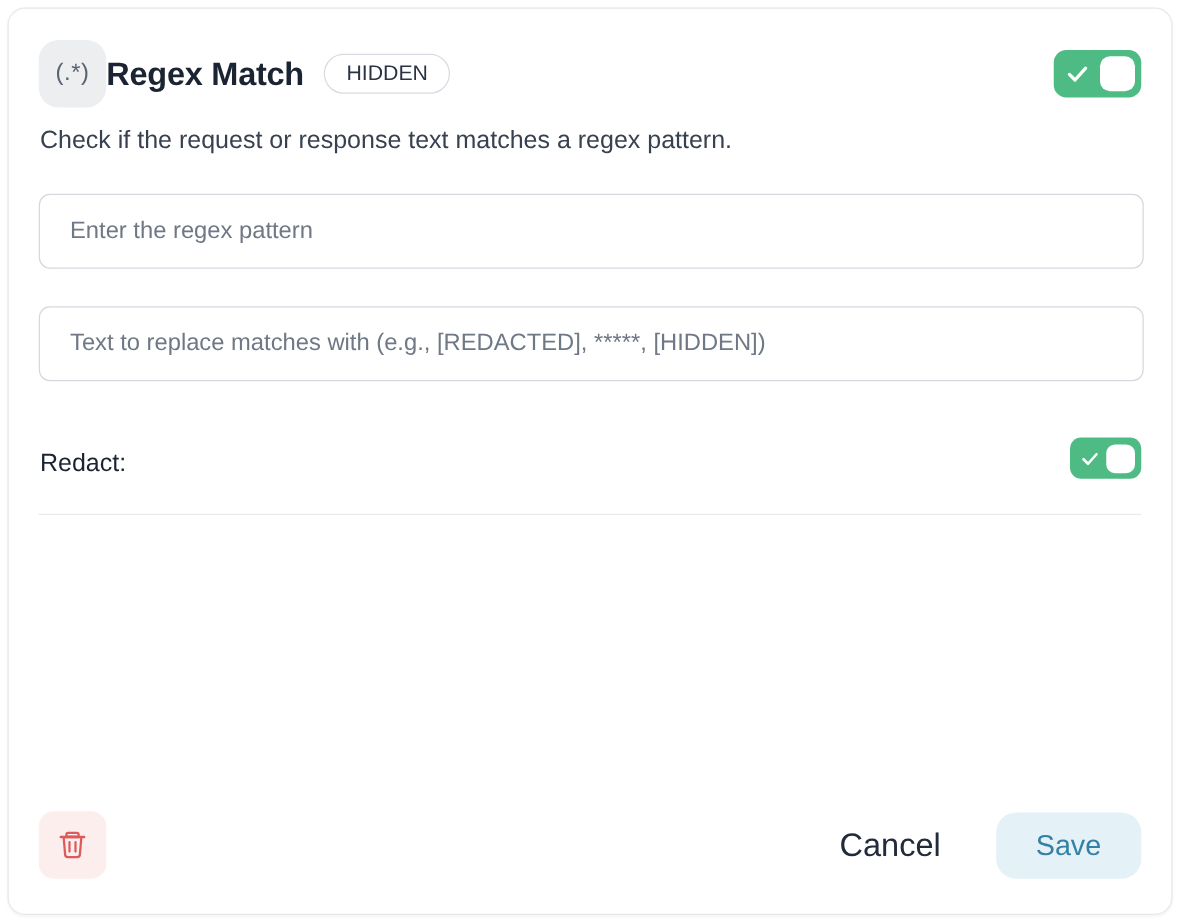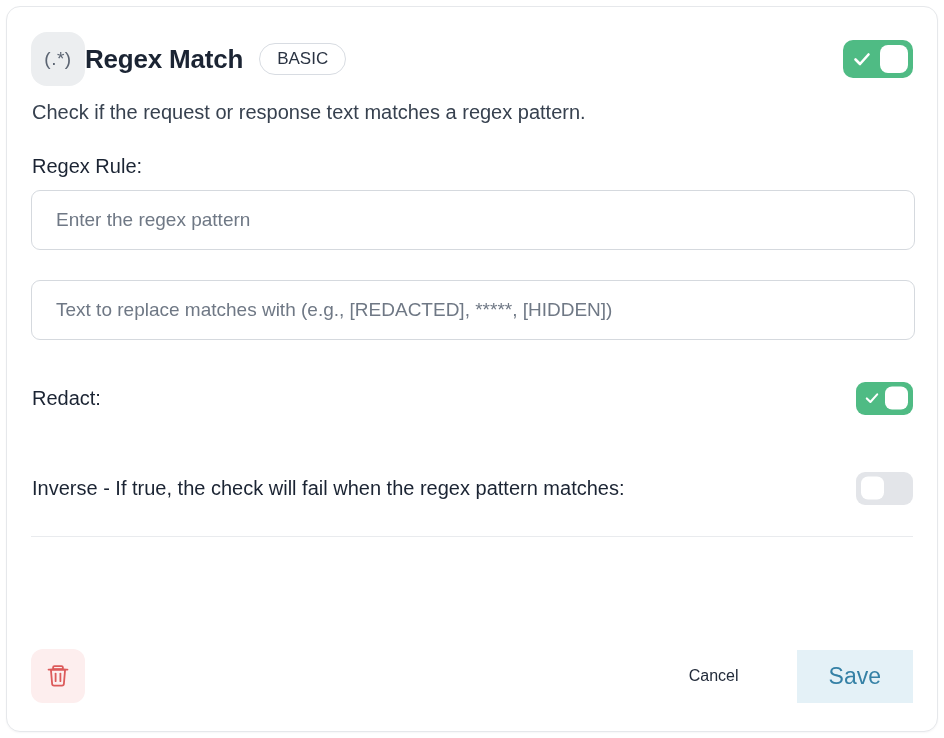--- a/index.html
+++ b/index.html
@@ -140,21 +140,21 @@
     font-size: 19px;
     color: #1b2433;
     padding: 0 24px;
     outline: none;
   }
   .text-input::placeholder { color: #6f7885; opacity: 1; }
 
   
   .switch-row {
     display: flex;
-    align-items: center;
+    align-items: flex-end;
     margin-top: 38px;
     min-height: 40px;
   }
   .switch-row.tight { margin-top: 50px; }
   .switch-label {
     font-size: 20px;
     color: #1b2433;
     margin-left: 1px;
   }
   .switch-spacer { flex: 1 1 auto; }
@@ -182,88 +182,80 @@
     align-items: center;
     justify-content: center;
     padding: 0;
     cursor: pointer;
   }
   .footer-spacer { flex: 1 1 auto; }
   .cancel-btn {
     background: none;
     border: none;
     font-family: "Liberation Sans", sans-serif;
-    font-size: 16px;
+    font-size: 26px;
     color: #222b3a;
     padding: 10px 14px;
     cursor: pointer;
   }
   .save-btn {
-    margin-left: 44px;
+    margin-left: 30px;
     background: #e4f1f7;
     border: none;
-    border-radius: 0;
+    border-radius: 16px;
     font-family: "Liberation Sans", sans-serif;
     font-size: 23px;
     color: #3581a6;
     padding: 13px 32px;
     cursor: pointer;
   }
 </style>
 </head>
 <body>
 
 <div class="card">
 
   <div class="card-body">
 
     <div class="header">
       <div class="type-badge">
         <span>(.*)</span>
       </div>
       <div class="title">Regex Match</div>
-      <div class="pill">BASIC</div>
+      <div class="pill">HIDDEN</div>
       <div class="header-spacer"></div>
       <div class="toggle lg">
         <svg class="check" viewBox="0 0 20 20">
           <path d="M3.5 10.5 L8 15 L16.5 5.5" fill="none" stroke="#ffffff" stroke-width="2.6" stroke-linecap="round" stroke-linejoin="round"></path>
         </svg>
         <span class="knob"></span>
       </div>
     </div>
 
     <div class="description">Check if the request or response text matches a regex pattern.</div>
 
     <div class="field">
-      <div class="field-label">Regex Rule:</div>
       <input class="text-input" type="text" placeholder="Enter the regex pattern" style="">
     </div>
 
     <div class="field">
       <input class="text-input" type="text" placeholder="Text to replace matches with (e.g., [REDACTED], *****, [HIDDEN])" style="">
     </div>
 
     <div class="switch-row">
       <div class="switch-label">Redact:</div>
       <div class="switch-spacer"></div>
       <div class="toggle sm">
         <svg class="check" viewBox="0 0 20 20">
           <path d="M3.5 10.5 L8 15 L16.5 5.5" fill="none" stroke="#ffffff" stroke-width="2.6" stroke-linecap="round" stroke-linejoin="round"></path>
         </svg>
         <span class="knob"></span>
       </div>
     </div>
 
-    <div class="switch-row tight">
-      <div class="switch-label">Inverse - If true, the check will fail when the regex pattern matches:</div>
-      <div class="switch-spacer"></div>
-      <div class="toggle sm off">
-        <span class="knob"></span>
-      </div>
-    </div>
 
     <div class="divider"></div>
   </div>
 
   <div class="footer">
     <button class="delete-btn">
       <svg width="26" height="28" viewBox="0 0 26 28">
         <path d="M9.5 4.2 h7 a1.4 1.4 0 0 1 1.4 1.4 v1.6 h-9.8 v-1.6 a1.4 1.4 0 0 1 1.4 -1.4 z" fill="none" stroke="#dc5a5a" stroke-width="1.8" stroke-linejoin="round"></path>
         <line x1="3.6" y1="7.6" x2="22.4" y2="7.6" stroke="#dc5a5a" stroke-width="1.9" stroke-linecap="round"></line>
         <path d="M5.9 7.6 h14.2 l-1.2 14.1 a2 2 0 0 1 -2 1.9 h-7.8 a2 2 0 0 1 -2 -1.9 z" fill="none" stroke="#dc5a5a" stroke-width="1.8" stroke-linejoin="round"></path>

